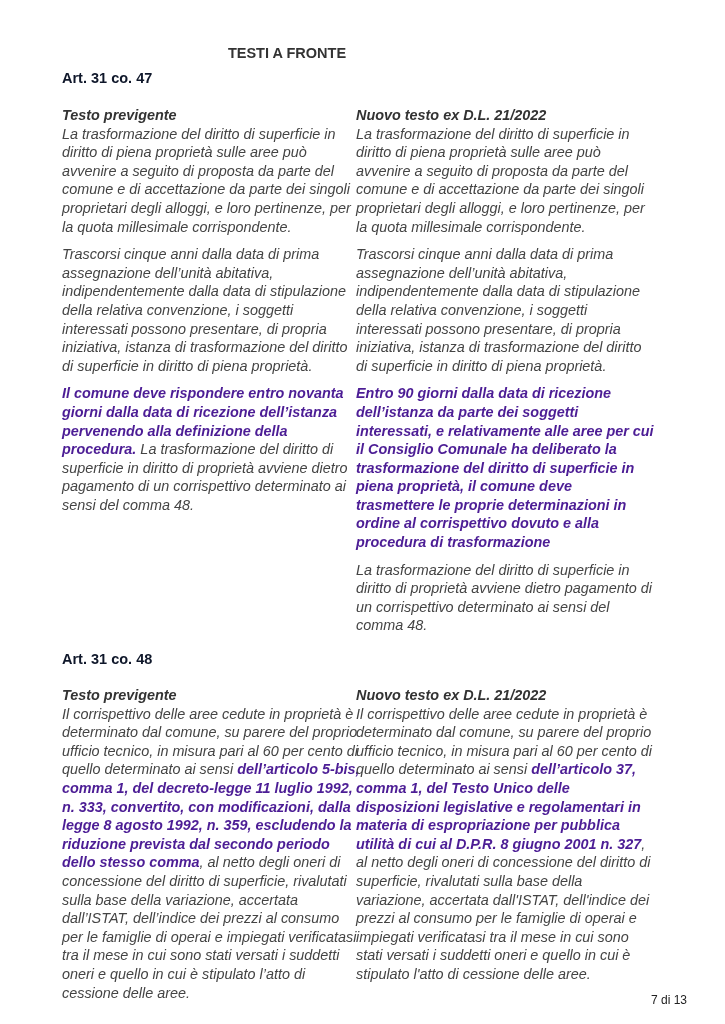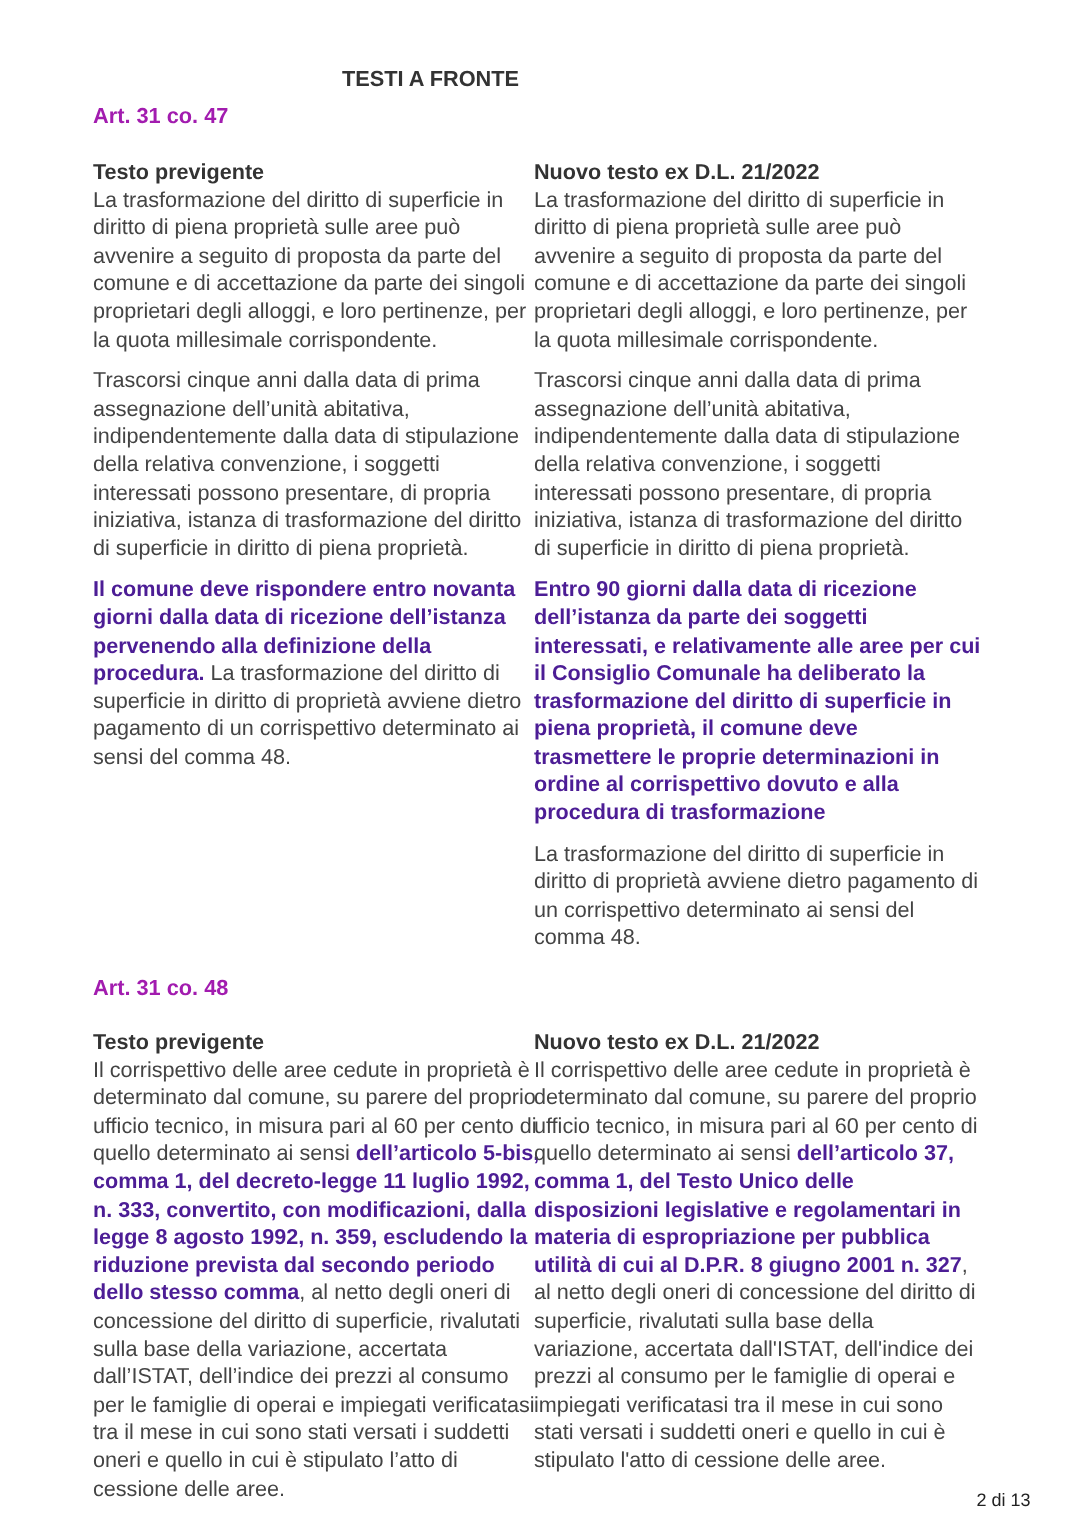--- a/index.html
+++ b/index.html
@@ -6,28 +6,28 @@
   body {
     width: 725px; height: 1024px; position: relative; overflow: hidden;
     font-family: "Liberation Sans", sans-serif;
     color: #3a3a3a;
   }
   .page-title {
     position: absolute; top: 45px; left: 0; width: 574px; text-align: center;
     font-size: 14.5px; font-weight: bold; color: #333;
   }
   .section-label {
-    position: absolute; left: 62px; font-size: 14.5px; font-weight: bold; color: #a21caf;
+    position: absolute; left: 62px; font-size: 14.5px; font-weight: bold; color: #0f172a;
   }
   .col {
     position: absolute; width: 298px; font-size: 14.4px; line-height: 18.6px; color: #444;
   }
   .col.left { left: 62px; }
   .col.right { left: 356px; }
-  .col p { margin: 0 0 9px 0; }
+  .col p { margin: 0 0 9px 0; font-style: italic; }
   .col .head { font-weight: bold; color: #333; display: block; }
   .col b { font-weight: bold; color: #4c1d95; }
   .page-num {
     position: absolute; right: 38px; top: 993px; font-size: 12px; color: #222;
     font-family: "Liberation Sans", sans-serif;
   }
 </style>
 </head>
 <body>
 
@@ -67,13 +67,13 @@
   </p>
 </div>
 
 <div class="col right" style="top:686px;">
   <p>
     <span class="head">Nuovo testo ex D.L. 21/2022</span>
     <span>Il corrispettivo delle aree cedute in proprietà è determinato dal comune, su parere del proprio ufficio tecnico, in misura pari al 60 per cento di quello determinato ai sensi </span><b>dell’articolo 37, comma 1, del Testo Unico delle disposizioni legislative e regolamentari in materia di espropriazione per pubblica utilità di cui al D.P.R. 8 giugno 2001 n. 327</b><span>, al netto degli oneri di concessione del diritto di superficie, rivalutati sulla base della variazione, accertata dall'ISTAT, dell'indice dei prezzi al consumo per le famiglie di operai e impiegati verificatasi tra il mese in cui sono stati versati i suddetti oneri e quello in cui è stipulato l'atto di cessione delle aree.</span>
   </p>
 </div>
 
-<div class="page-num">2 di 13</div>
+<div class="page-num">7 di 13</div>
 
 </body></html>

